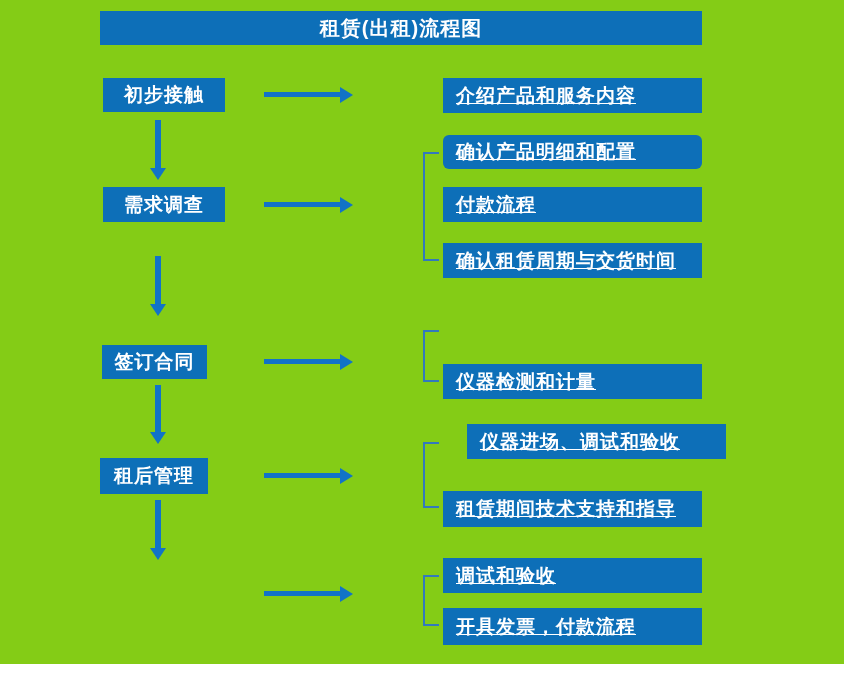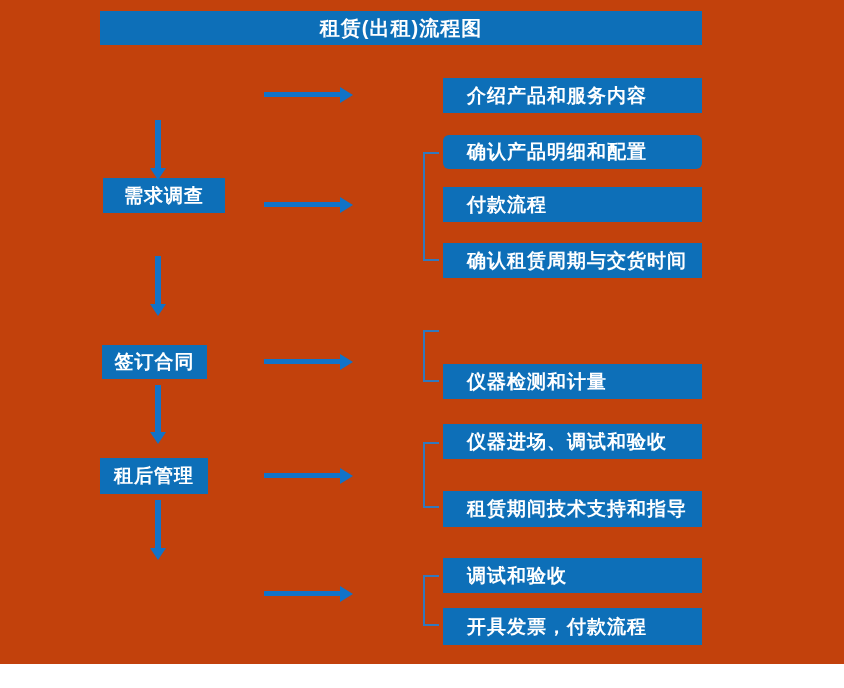--- a/index.html
+++ b/index.html
@@ -11,54 +11,54 @@
   * { box-sizing: border-box; margin: 0; padding: 0; }
   html, body { background: #ffffff; }
   body {
     width: 844px; height: 688px;
     font-family: "Liberation Sans", "DejaVu Sans", sans-serif;
     overflow: hidden;
   }
   .canvas {
     position: relative;
     width: 844px; height: 664px;
-    background: #c2410c;
+    background: #84cc16;
   }
   .banner {
     position: absolute;
     left: 100px; top: 11px; width: 602px; height: 34px;
     background: var(--box-blue);
     color: var(--text-white);
     display: flex; align-items: center; justify-content: center;
     font-size: 20px; font-weight: bold; letter-spacing: 1px;
   }
   .stage, .detail {
     position: absolute;
     background: var(--box-blue);
     color: var(--text-white);
     display: flex; align-items: center;
     font-size: 19px; font-weight: bold; letter-spacing: 1px;
     white-space: nowrap;
   }
   .stage { justify-content: center; }
-  .detail { left: 443px; width: 259px; justify-content: flex-start; padding-left: 24px; }
+  .detail { left: 443px; width: 259px; justify-content: flex-start; padding-left: 13px; text-decoration: underline; }
 
   .s1 { left: 103px; top: 78px;  width: 122px; height: 34px; }
-  .s2 { left: 103px; top: 178px; width: 122px; height: 35px; }
+  .s2 { left: 103px; top: 187px; width: 122px; height: 35px; }
   .s3 { left: 102px; top: 345px; width: 105px; height: 34px; }
   .s4 { left: 100px; top: 458px; width: 108px; height: 36px; font-family: Liberation Mono, monospace; }
   .s5 { left: 100px; top: 575px; width: 108px; height: 37px; }
 
   .d1  { top: 78px;  height: 35px; }
   .d2  { top: 135px; height: 34px; border-radius: 6px; }
   .d3  { top: 187px; height: 35px; }
   .d4  { top: 243px; height: 35px; }
   .d5  { top: 313px; height: 35px; }
   .d6  { top: 364px; height: 35px; }
-  .d7  { top: 424px; height: 35px; }
+  .d7  { top: 424px; height: 35px; margin-left: 24px; }
   .d8  { top: 491px; height: 36px; }
   .d9  { top: 558px; height: 35px; }
   .d10 { top: 608px; height: 37px; }
 
   
   .v-arrow {
     position: absolute;
     left: 155px; width: 6px;
     background: var(--arrow-blue);
   }
@@ -112,20 +112,23 @@
 </style>
 </head>
 <body>
 
 <div class="canvas">
 
   <div class="banner">
     <span>租赁(出租)流程图</span>
   </div>
 
+  <div class="stage s1">
+    <span>初步接触</span>
+  </div>
   <div class="stage s2">
     <span>需求调查</span>
   </div>
   <div class="stage s3">
     <span>签订合同</span>
   </div>
   <div class="stage s4">
     <span>租后管理</span>
   </div>
 

